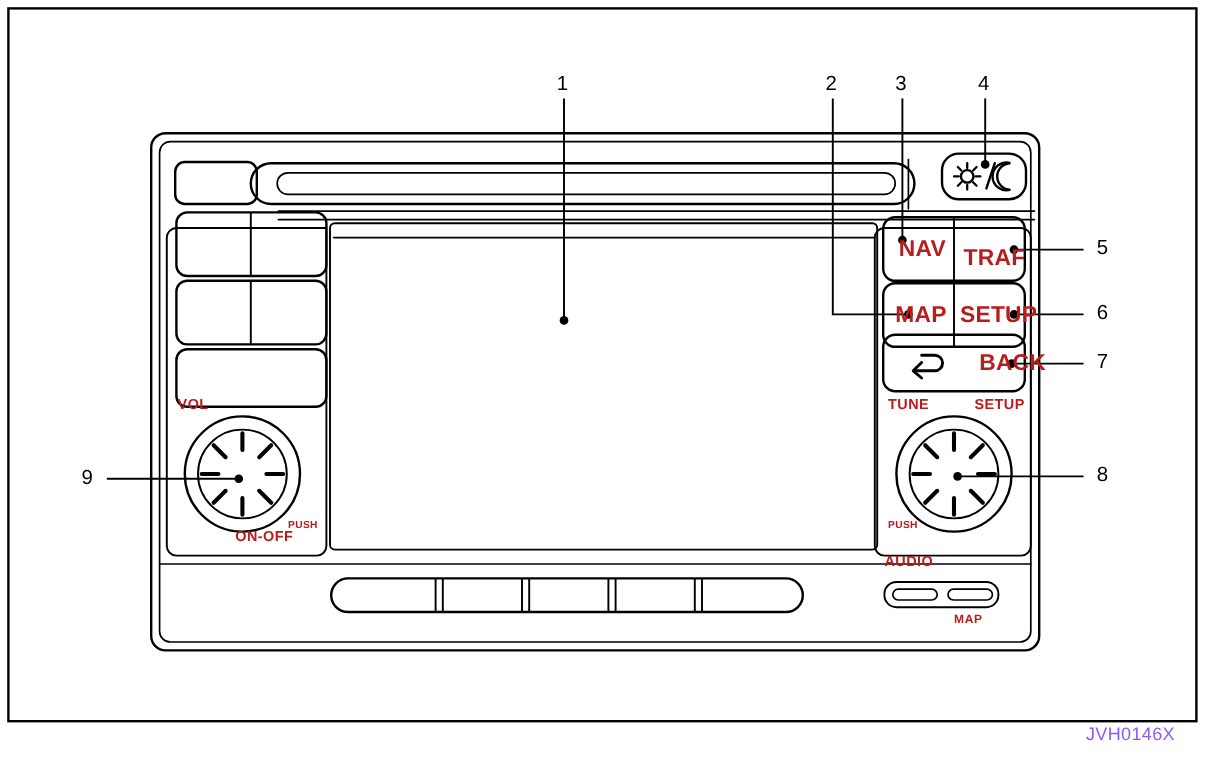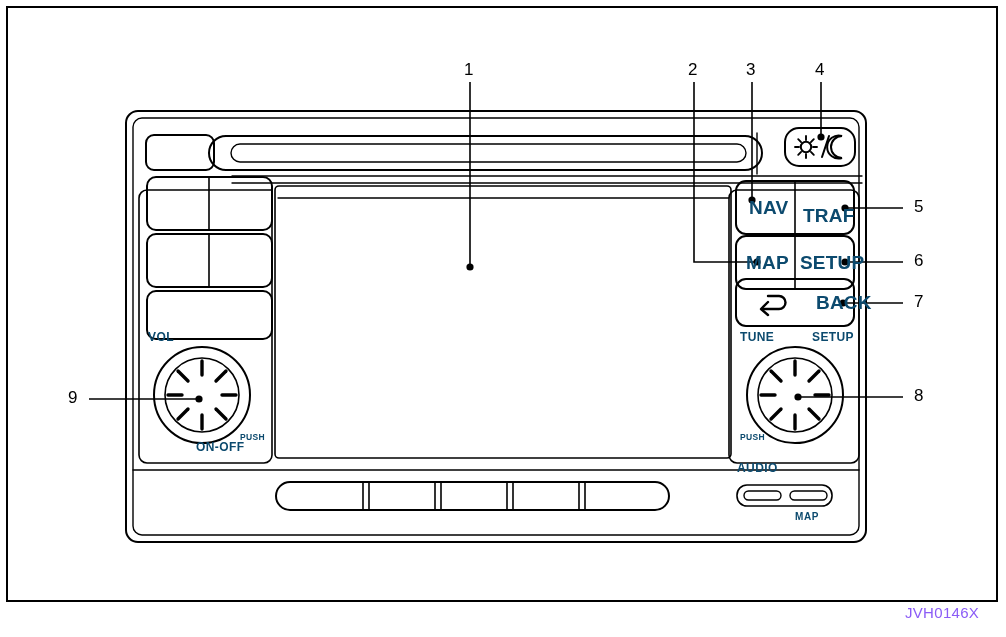--- a/index.html
+++ b/index.html
@@ -13,21 +13,21 @@
   .figure-frame{position:absolute;left:6px;top:6px;width:992px;height:596px;
       border:2px solid #000;box-sizing:border-box;background:#fff;}
 
   .figure-id{position:absolute;left:905px;top:604px;font-size:15px;color:#8b5cf6;
       letter-spacing:.3px;white-space:nowrap;}
 
   
   .art{position:absolute;left:0;top:0;width:1006px;height:637px;}
 
   
-  .lbl{position:absolute;white-space:nowrap;color:#0c4a6e;font-weight:bold;}
+  .lbl{position:absolute;white-space:nowrap;color:#b91c1c;font-weight:bold;}
   .lbl-btn{font-size:19px;letter-spacing:.2px;}
   .lbl-small{font-size:12px;letter-spacing:.4px;}
   .lbl-tiny{font-size:8.5px;letter-spacing:.3px;}
   .lbl-map{font-size:10px;letter-spacing:.6px;}
   .callout-num{position:absolute;font-size:17px;color:#000;white-space:nowrap;}
 </style>
 </head>
 <body>
 
 <div id="page">

